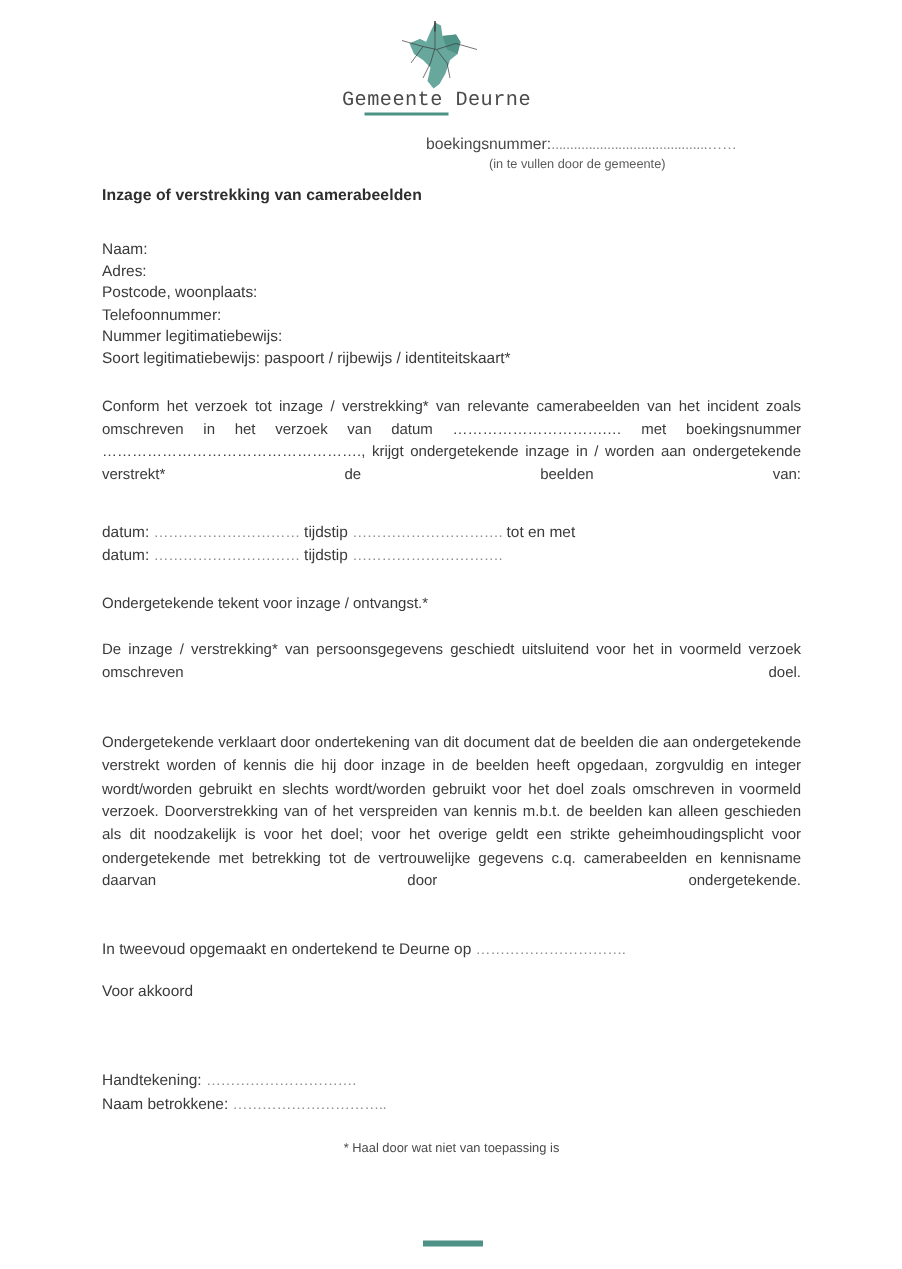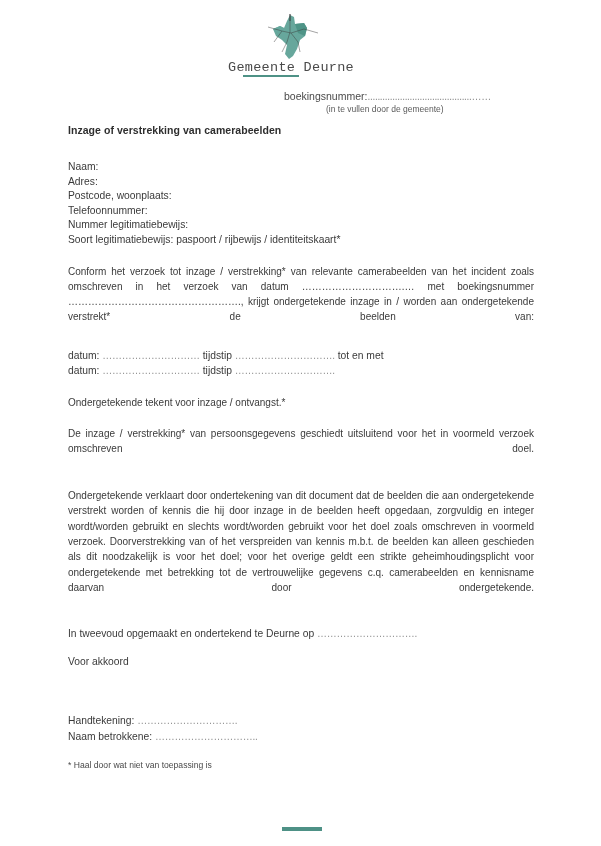--- a/index.html
+++ b/index.html
@@ -139,20 +139,21 @@
     font-size: 10.3px;
     line-height: 15.4px;
     color: #3a3a3a;
     white-space: nowrap;
   }
 
   .footnote {
     font-size: 8.6px;
     color: #4a4a4a;
     white-space: nowrap;
+    text-align: center;
   }
 
   
   .footer-bar {
     position: absolute;
     left: 282px;
     top: 827px;
     width: 40px;
     height: 4px;
     background: #4e9186;

